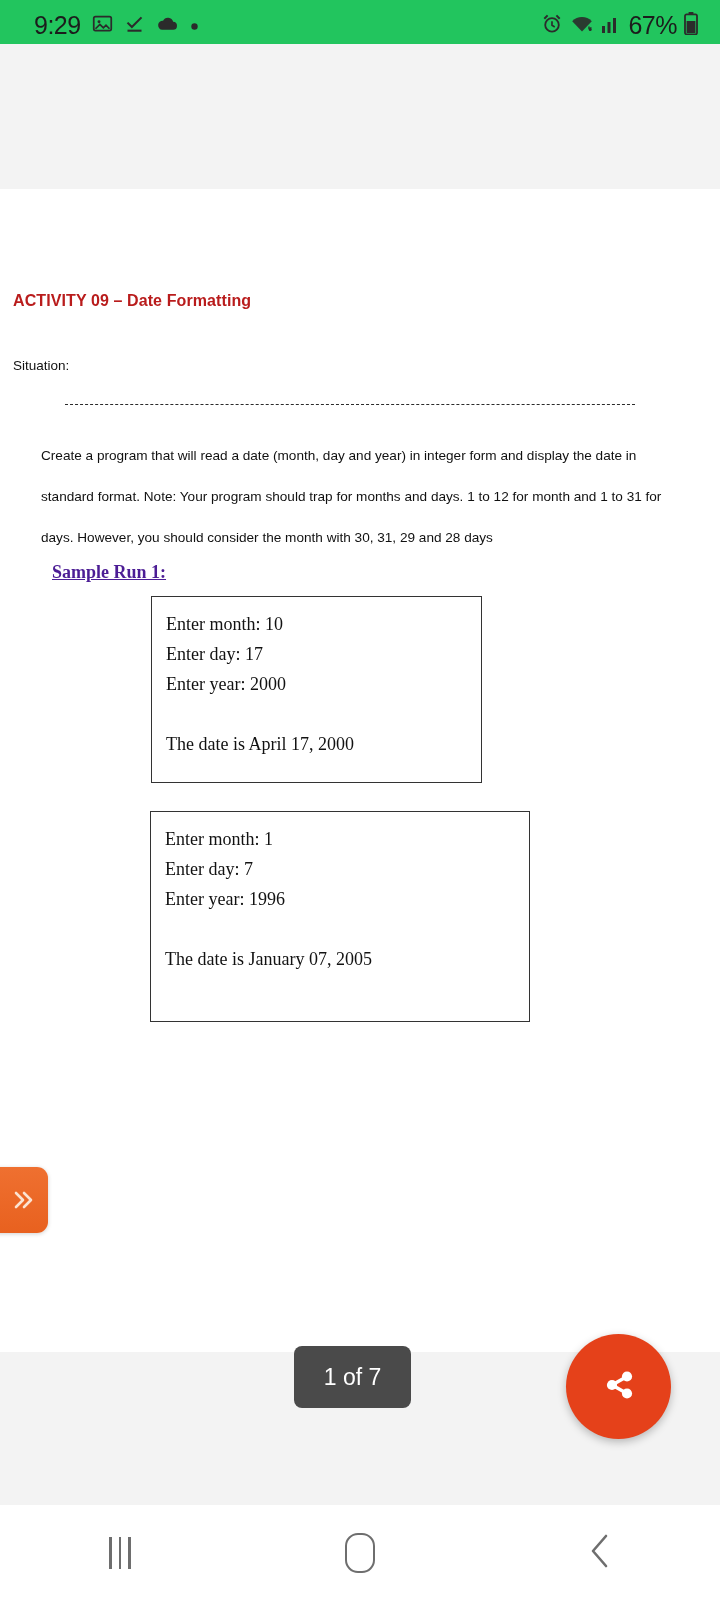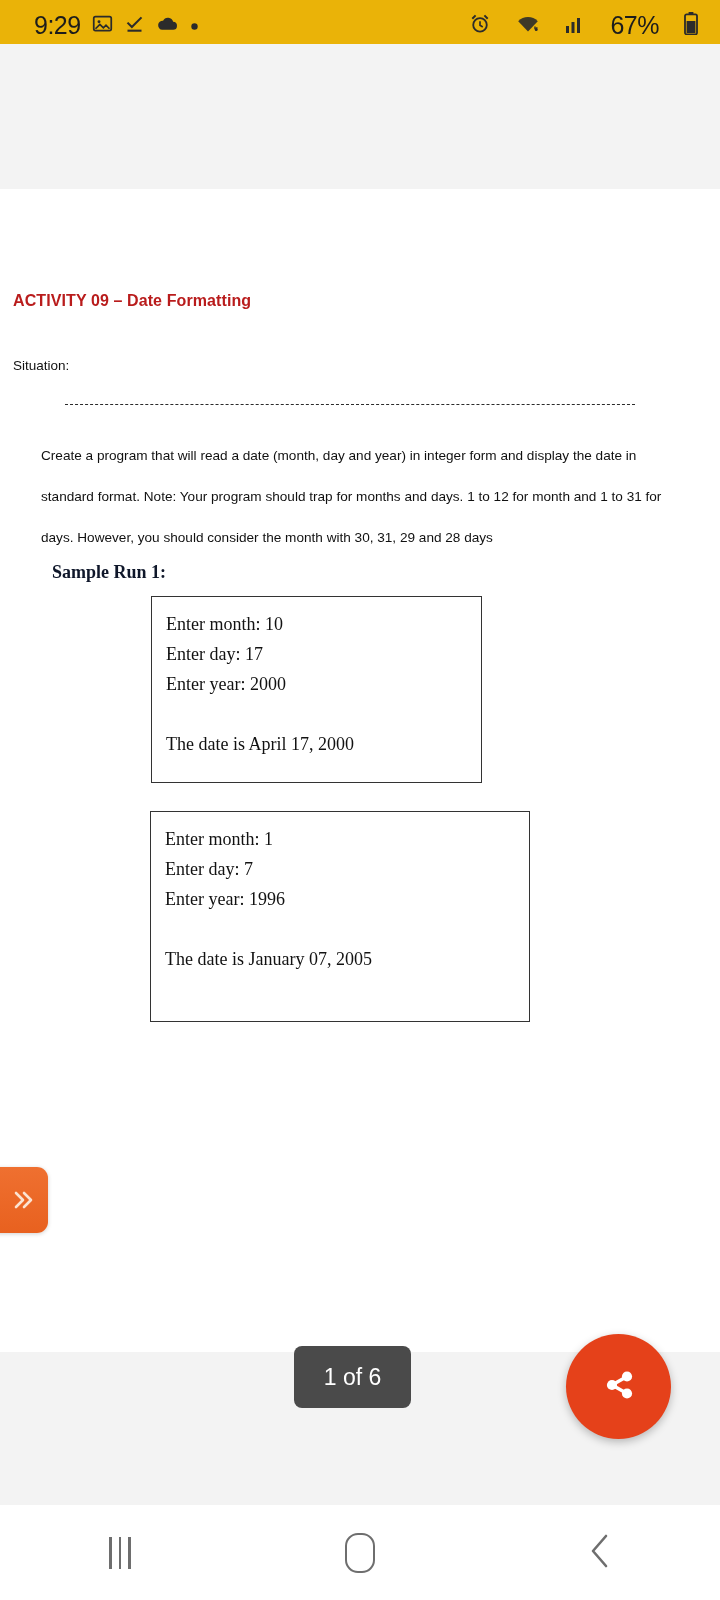--- a/index.html
+++ b/index.html
@@ -7,28 +7,28 @@
   body {
     font-family:"Liberation Sans", sans-serif;
     background:#ffffff;
     position:relative;
     overflow:hidden;
   }
 
   
   #status-bar {
     position:absolute; left:0; top:0; width:720px; height:44px;
-    background:#eab308;
+    background:#22c55e;
     display:flex; align-items:center;
     padding:7px 22px 0 34px;
     color:#1e1e1e;
   }
   #status-left { display:flex; align-items:center; gap:11px; }
   #clock { font-size:25px; letter-spacing:-0.5px; color:#1c1c1c; }
-  #status-right { margin-left:auto; display:flex; align-items:center; gap:25px; }
+  #status-right { margin-left:auto; display:flex; align-items:center; gap:7px; }
   #battery-pct { font-size:25px; color:#1c1c1c; letter-spacing:-0.5px; }
   .sicon { display:block; }
 
   
   #top-band {
     position:absolute; left:0; top:44px; width:720px; height:145px;
     background:#f3f3f3;
   }
   #doc-surface {
     position:absolute; left:0; top:189px; width:720px; height:1163px;
@@ -58,21 +58,21 @@
     position:absolute; left:65px; top:404px; width:570px; height:0;
     border-top:1.6px dashed #2b2b2b;
   }
   #brief {
     position:absolute; left:41px; top:435px; width:650px;
     font-size:13.6px; color:#111111; line-height:41px;
   }
   #sample-run-label {
     position:absolute; left:52px; top:562px;
     font-family:"Liberation Serif", serif;
-    font-size:18px; font-weight:bold; color:#0f172a;
+    font-size:18px; font-weight:bold; color:#4c1d95;text-decoration:underline;
   }
 
   .run-box {
     position:absolute;
     border:1.5px solid #333333;
     background:#ffffff;
     font-family:"Liberation Serif", serif;
     font-size:18px; color:#121212;
     line-height:30px;
     padding:12px 0 10px 14px;
@@ -210,21 +210,21 @@
 <div id="side-tab">
   <span>
     <svg width="26" height="26" viewBox="0 0 26 26">
       <path d="M6 6l7 7-7 7M14 6l7 7-7 7" fill="none" stroke="#fbe3d2" stroke-width="2.6" stroke-linecap="round" stroke-linejoin="round"></path>
     </svg>
   </span>
 </div>
 
 <div id="bottom-band"></div>
 
-<div id="page-indicator">1 of 6</div>
+<div id="page-indicator">1 of 7</div>
 
 <div id="share-fab">
   <span>
     <svg width="46" height="46" viewBox="0 0 46 46">
       <circle cx="16" cy="23" r="5.1" fill="#ffffff"></circle>
       <circle cx="31" cy="14.5" r="5.1" fill="#ffffff"></circle>
       <circle cx="31" cy="31.5" r="5.1" fill="#ffffff"></circle>
       <path d="M16 23 31 14.5M16 23 31 31.5" stroke="#ffffff" stroke-width="3.4"></path>
     </svg>
   </span>

